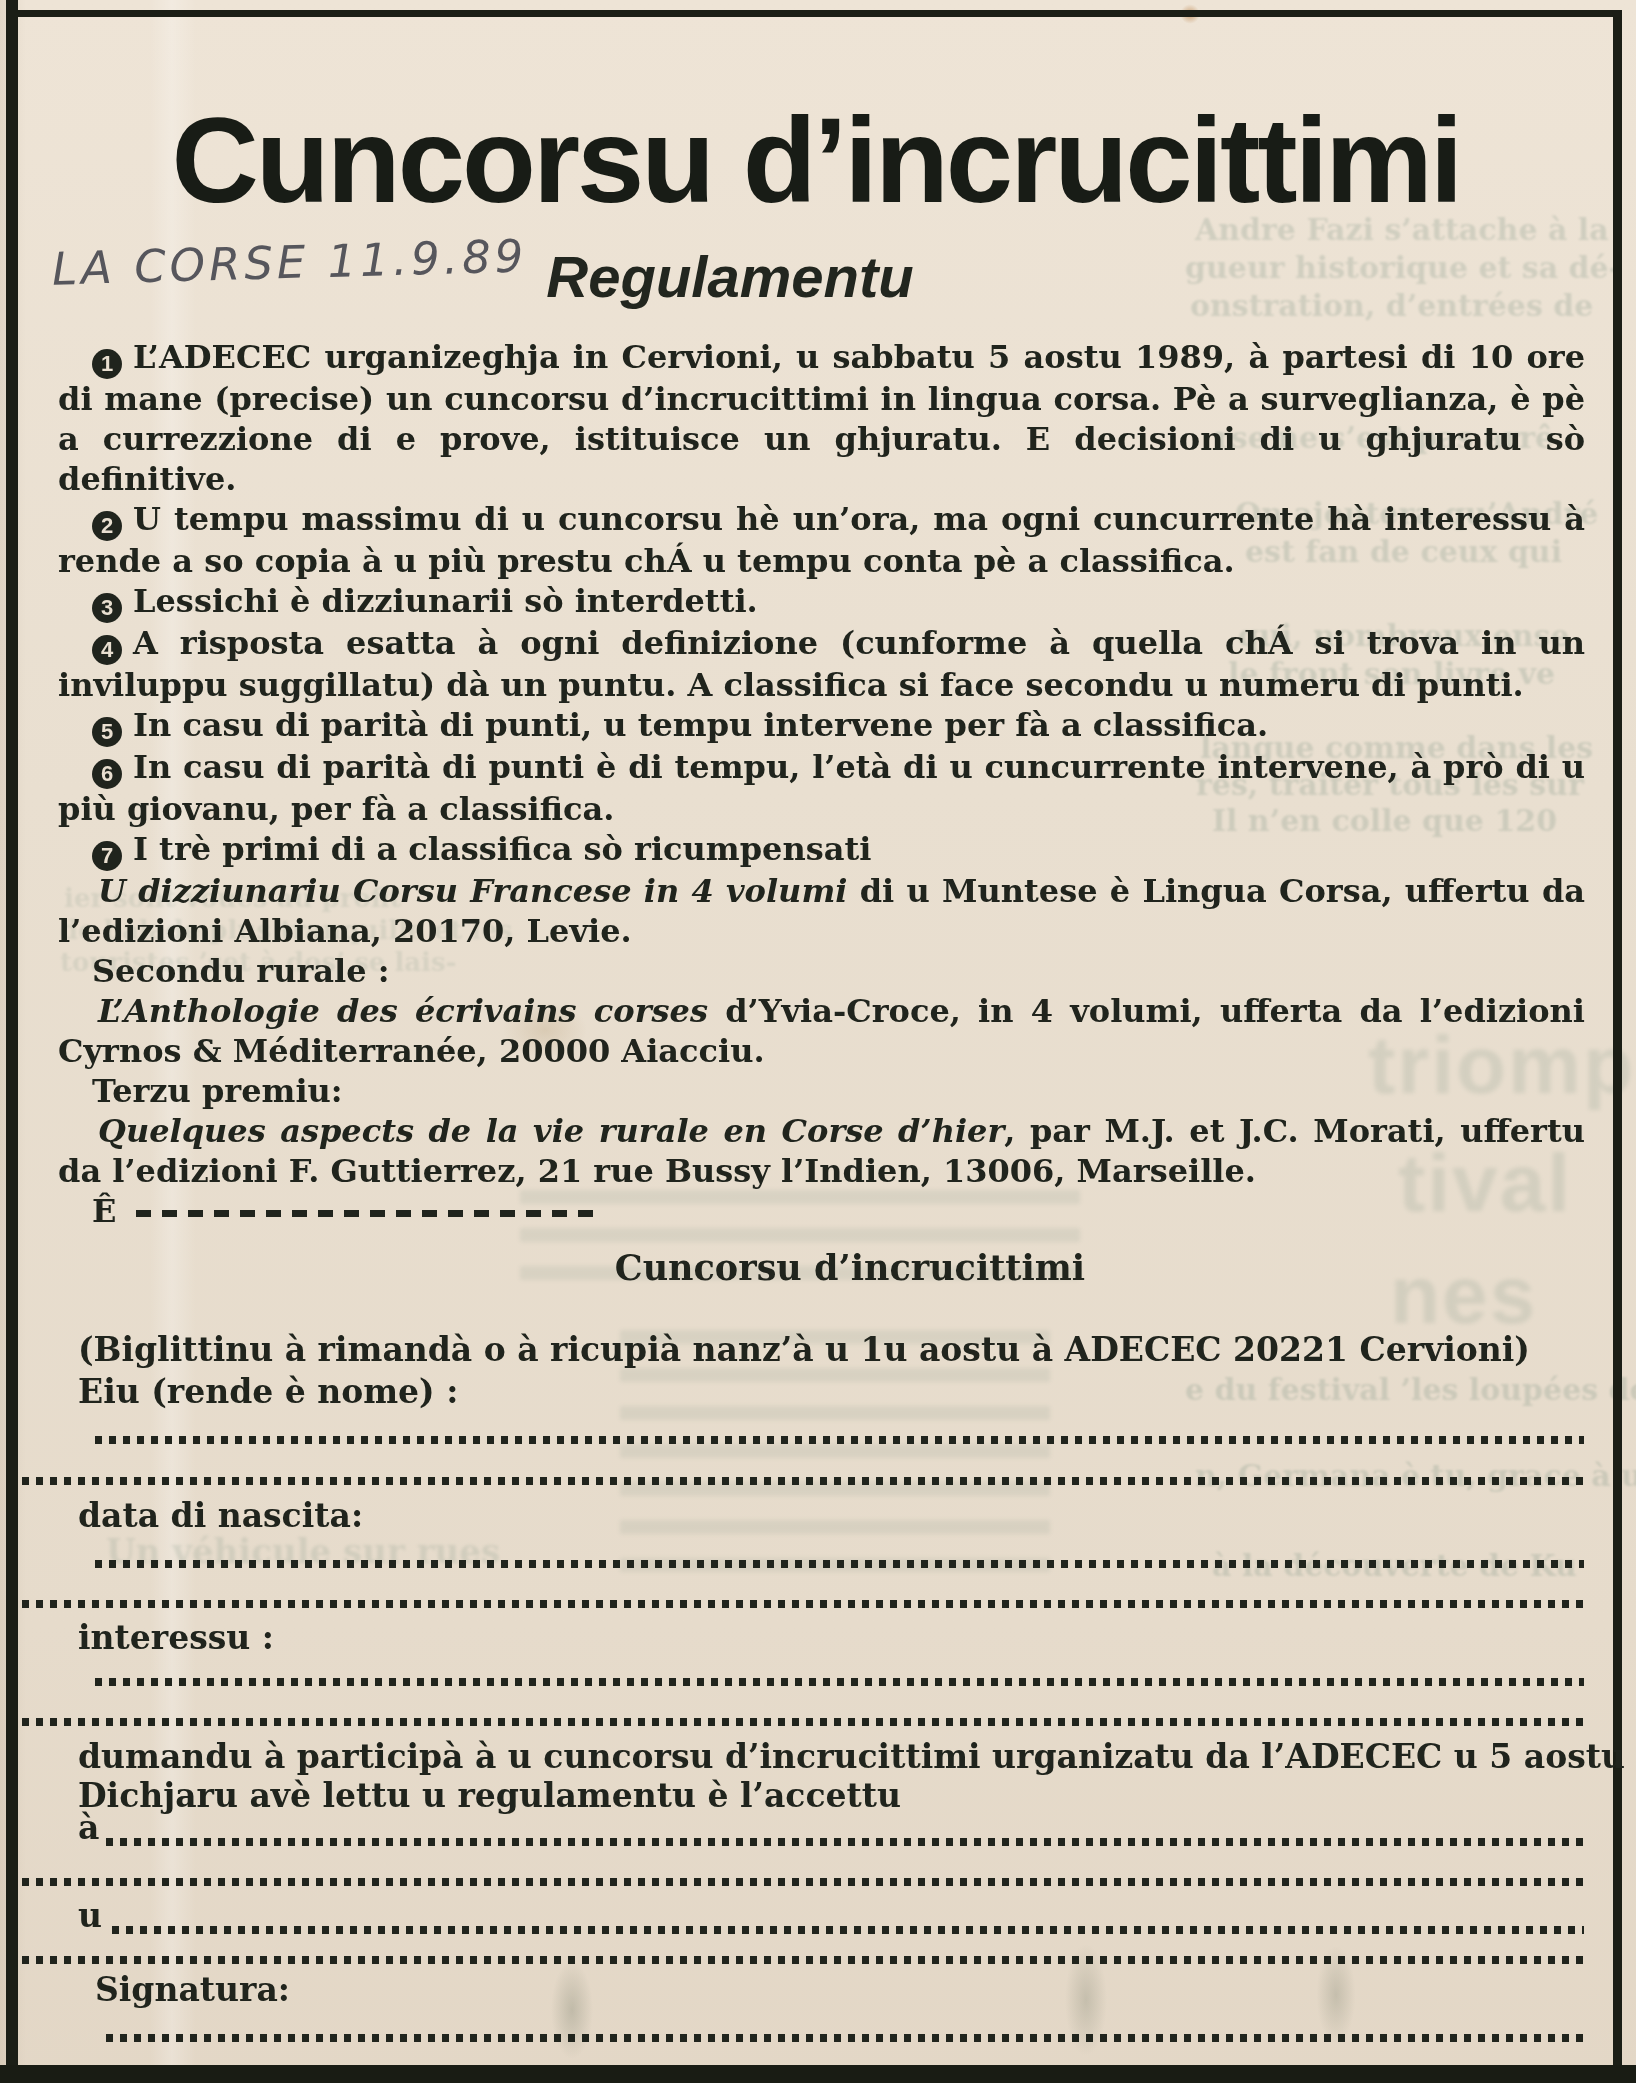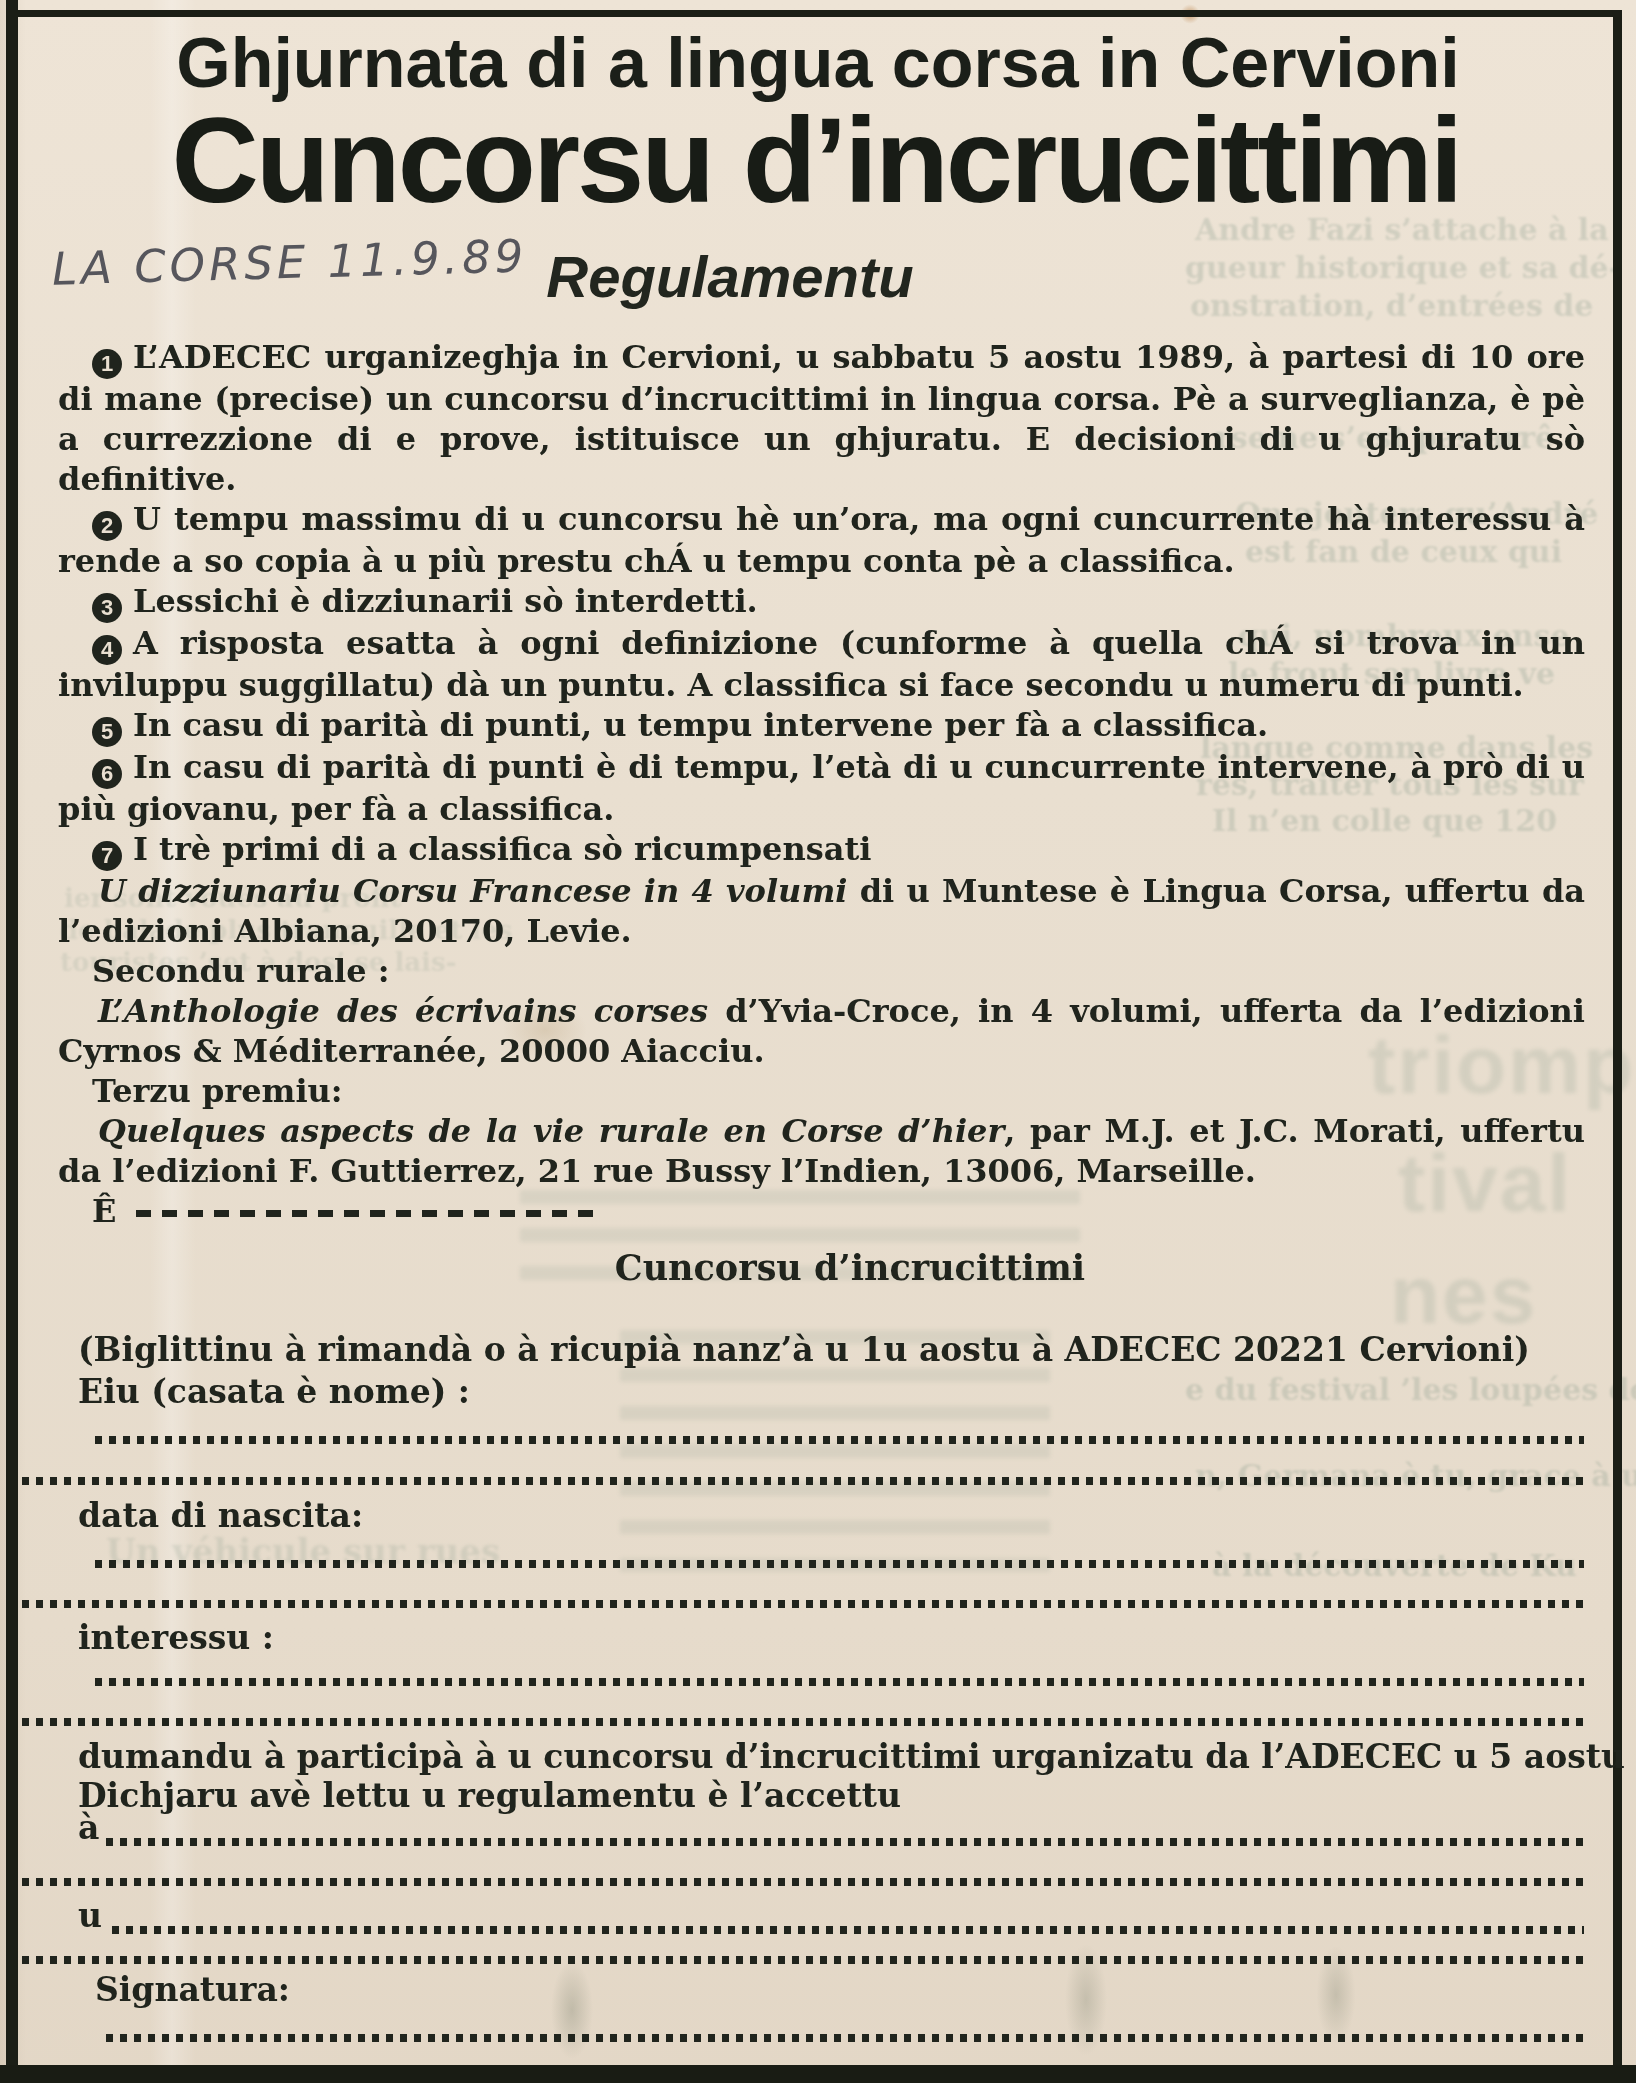--- a/index.html
+++ b/index.html
@@ -100,21 +100,20 @@
   <div class="ghost" style="left:60px;top:944px;font-size:26px;opacity:.14;">touristes ’set à dos’ se lais-</div>
   <div class="ghost bold" style="left:106px;top:1532px;">Un véhicule sur rues</div>
   <div class="ghost-noise" style="left:520px;top:1190px;width:560px;height:110px;"></div>
   <div class="ghost-noise" style="left:620px;top:1330px;width:430px;height:260px;"></div>
 
   <div class="frame-left"></div>
   <div class="frame-top"></div>
   <div class="frame-right"></div>
   <div class="bottom-bar"></div>
 
-  <div class="kicker">Ghjurnata di a lingua corsa in Cervioni</div>
   <div class="main-title">Cuncorsu d’incrucittimi</div>
   <div class="handwritten">LA CORSE 11.9.89</div>
   <div class="section-heading">Regulamentu</div>
 
   <div class="body-text">
     <p class="rule"><span class="bullet">1</span><span>L’ADECEC urganizeghja in Cervioni, u sabbatu 5 aostu 1989, à partesi di 10 ore di mane (precise) un cuncorsu d’incrucittimi in lingua corsa. Pè a surveglianza, è pè a currezzione di e prove, istituisce un ghjuratu. E decisioni di u ghjuratu sò definitive.</span></p>
     <p class="rule"><span class="bullet">2</span><span>U tempu massimu di u cuncorsu hè un’ora, ma ogni cuncurrente hà interessu à rende a so copia à u più prestu chÁ u tempu conta pè a classifica.</span></p>
     <p class="rule"><span class="bullet">3</span><span>Lessichi è dizziunarii sò interdetti.</span></p>
     <p class="rule"><span class="bullet">4</span><span>A risposta esatta à ogni definizione (cunforme à quella chÁ si trova in un inviluppu suggillatu) dà un puntu. A classifica si face secondu u numeru di punti.</span></p>
     <p class="rule"><span class="bullet">5</span><span>In casu di parità di punti, u tempu intervene per fà a classifica.</span></p>
@@ -128,21 +127,21 @@
     <p class="pbody"><i>Quelques aspects de la vie rurale en Corse d’hier</i><span>, par M.J. et J.C. Morati, uffertu da l’edizioni F. Guttierrez, 21 rue Bussy l’Indien, 13006, Marseille.</span></p>
 
     <div class="edivider">
       <span class="echar">Ê</span><span class="dashline"></span>
     </div>
   </div>
 
   <div class="form-heading">Cuncorsu d’incrucittimi</div>
 
   <div class="flabel" style="left:78px;top:1330px;">(Biglittinu à rimandà o à ricupià nanz’à u 1u aostu à ADECEC 20221 Cervioni)</div>
-  <div class="flabel" style="left:78px;top:1372px;">Eiu (casata è nome) :</div>
+  <div class="flabel" style="left:78px;top:1372px;">Eiu (rende è nome) :</div>
   <div class="dots" style="left:95px;right:52px;top:1436px;"></div>
   <div class="dots" style="left:22px;right:52px;top:1477px;"></div>
 
   <div class="flabel" style="left:78px;top:1496px;">data di nascita:</div>
   <div class="dots" style="left:95px;right:52px;top:1560px;"></div>
   <div class="dots" style="left:22px;right:52px;top:1600px;"></div>
 
   <div class="flabel" style="left:78px;top:1618px;">interessu :</div>
   <div class="dots" style="left:95px;right:52px;top:1678px;"></div>
   <div class="dots" style="left:22px;right:52px;top:1718px;"></div>

